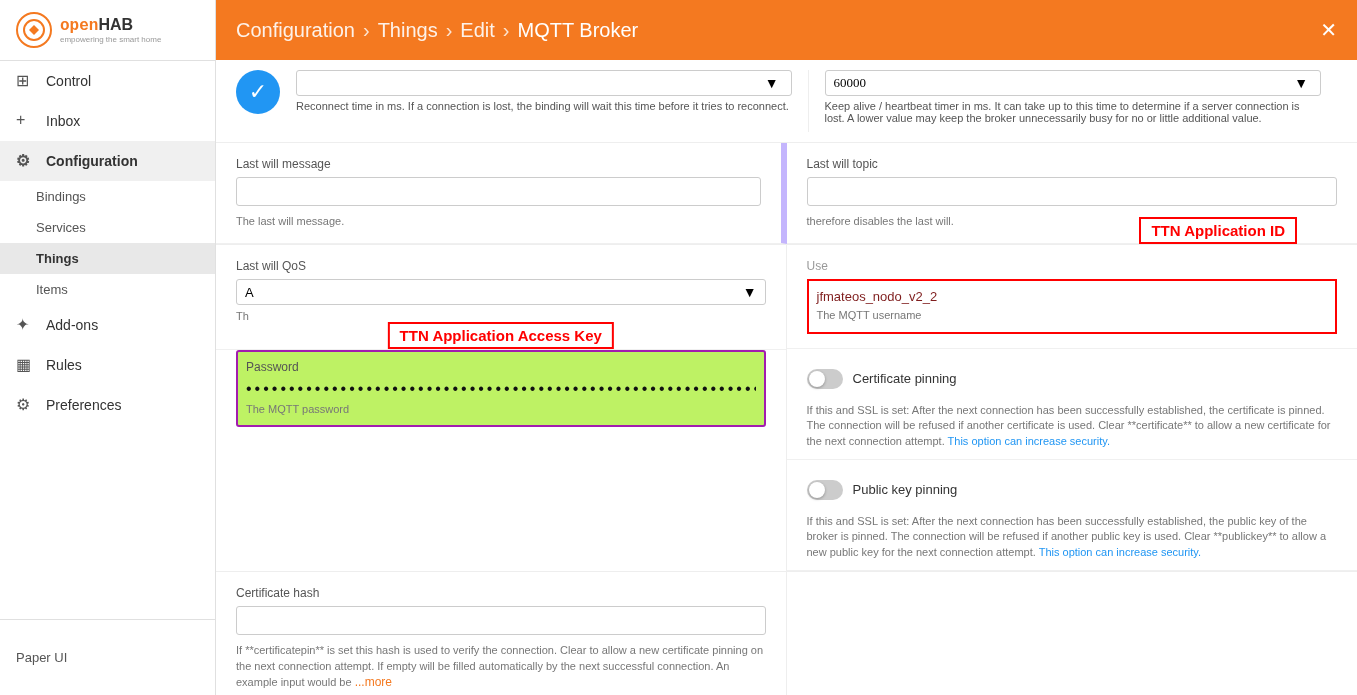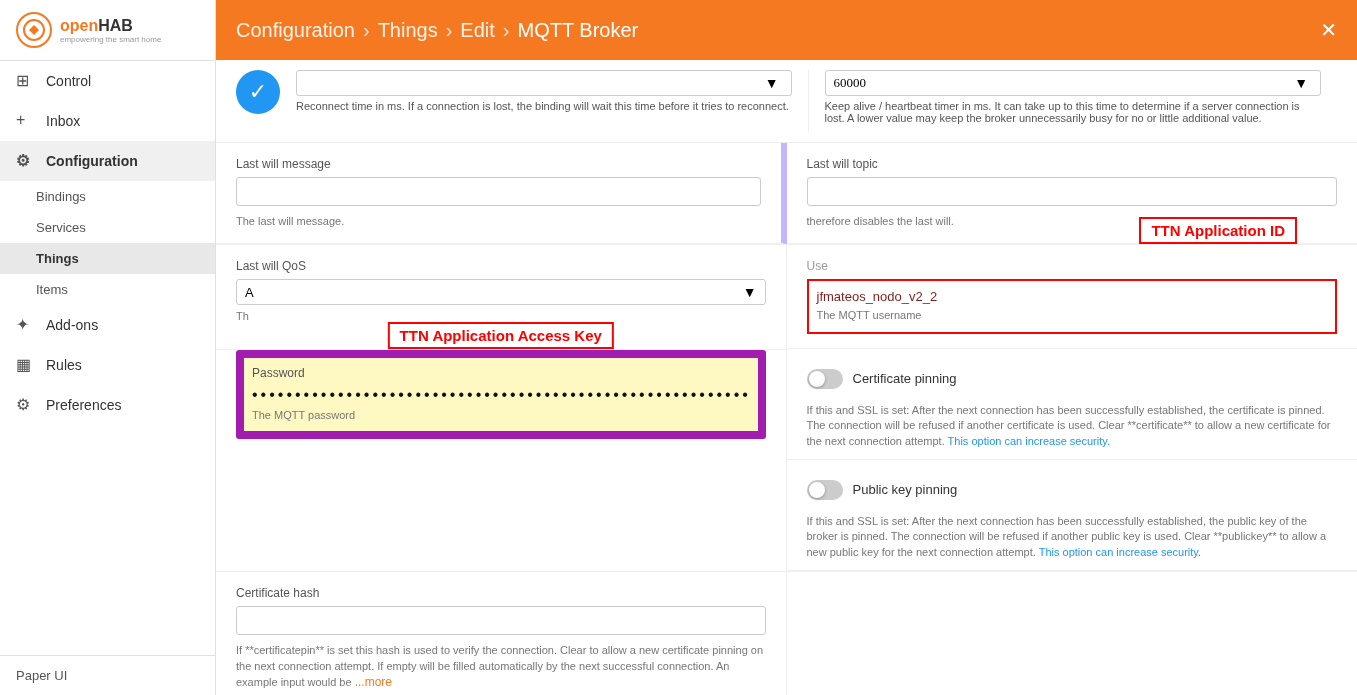--- a/index.html
+++ b/index.html
@@ -45,21 +45,21 @@
 
     .nav-sub-item {
       padding: 8px 16px 8px 36px;
       cursor: pointer;
       color: #555;
       font-size: 13px;
     }
     .nav-sub-item.active { background: #e8e8e8; font-weight: 600; color: #333; }
 
     .sidebar-footer {
-      padding: 12px 16px;
+      padding: 30px 16px;
       border-top: 1px solid #e0e0e0;
       font-size: 13px;
       color: #555;
       cursor: pointer;
       margin-top: 16px;
     }
 
     
     .main {
       flex: 1;
@@ -188,21 +188,21 @@
 
 <div class="sidebar">
   <div class="sidebar-logo">
     <div class="logo-circle">
       <svg width="24" height="24" viewBox="0 0 24 24">
         <circle cx="12" cy="12" r="10" fill="none" stroke="#f47920" stroke-width="2"></circle>
         <path d="M7 12 L12 7 L17 12 L12 17 Z" fill="#f47920"></path>
       </svg>
     </div>
     <div>
-      <span style="font-size:16px;font-weight:700;color:#f47920;">open</span><span style="font-size:16px;font-weight:700;color:#333;">HAB</span>
+      <span style="font-size:16px;font-weight:700;color:#f47920;font-family:Liberation Mono, monospace;">open</span><span style="font-size:16px;font-weight:700;color:#333;">HAB</span>
       <span class="logo-sub">empowering the smart home</span>
     </div>
   </div>
 
   <div class="sidebar-nav">
     <div class="nav-item">
       <span class="nav-icon">⊞</span>
       <span>Control</span>
     </div>
     <div class="nav-item">
@@ -305,21 +305,21 @@
             <span>A</span>
             <button style="border:none;background:none;cursor:pointer;font-size:14px;">▼</button>
           </div>
           <div class="form-help">Th</div>
         </div>
 
         <div style="position:relative; margin: 0 20px 14px 20px;">
 
           <div style="position:absolute; top:-28px; left:50%; transform:translateX(-50%); background:white; border:2px solid red; color:red; font-size:15px; font-weight:bold; padding:3px 10px; white-space:nowrap; z-index:20;">TTN Application Access Key</div>
 
-          <div style="border:8px solid #a21caf; border-radius:3px; padding:8px; background:#fef9c3;">
+          <div style="border:2px solid #a21caf; border-radius:3px; padding:8px; background:#bef264;">
             <div class="form-label">Password</div>
             <input type="text" style="width: 100%; border: none; outline: none; font-size: 16px; letter-spacing: 3px; color: rgb(17, 17, 17); background: transparent;" value="••••••••••••••••••••••••••••••••••••••••••••••••••••••••••••••••••••">
             <div class="form-help">The MQTT password</div>
           </div>
         </div>
       </div>
 
       <div>
         <div class="section-wrapper" style="position:relative;">
           <div class="form-label" style="opacity:0.6; font-size:12px;">Use<span style="opacity:0;">rname</span></div>

